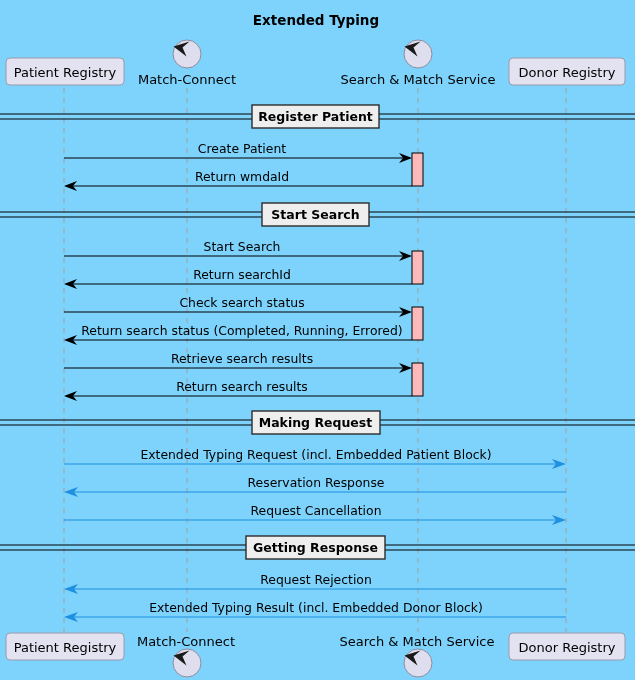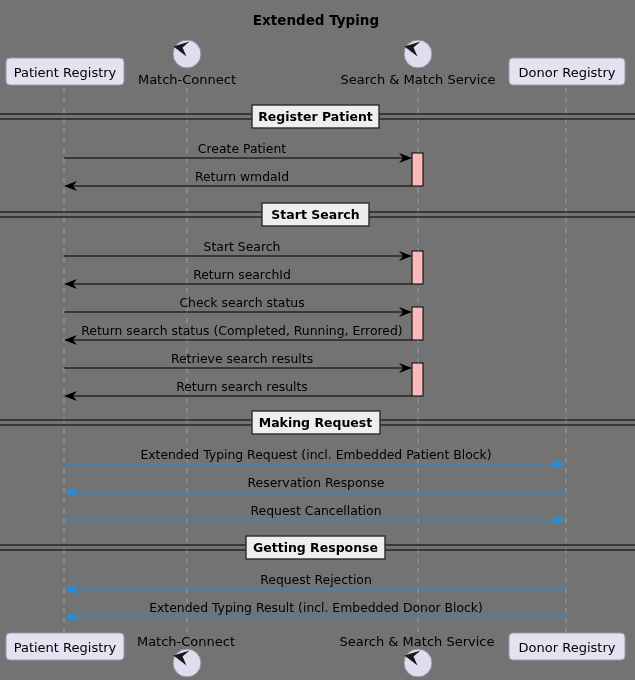--- a/index.html
+++ b/index.html
@@ -8,21 +8,21 @@
     background: #FFFFFF;
   }
   body {
     font-family: "DejaVu Sans", "Liberation Sans", sans-serif;
   }
   #diagram-root {
     position: relative;
     width: 635px;
     height: 680px;
     overflow: hidden;
-    background: #737373;
+    background: #7dd3fc;
   }
   #diagram-svg {
     position: absolute;
     left: 0;
     top: 0;
   }
   .diag-title {
     font-size: 13.5px;
     font-weight: bold;
     fill: #000000;

